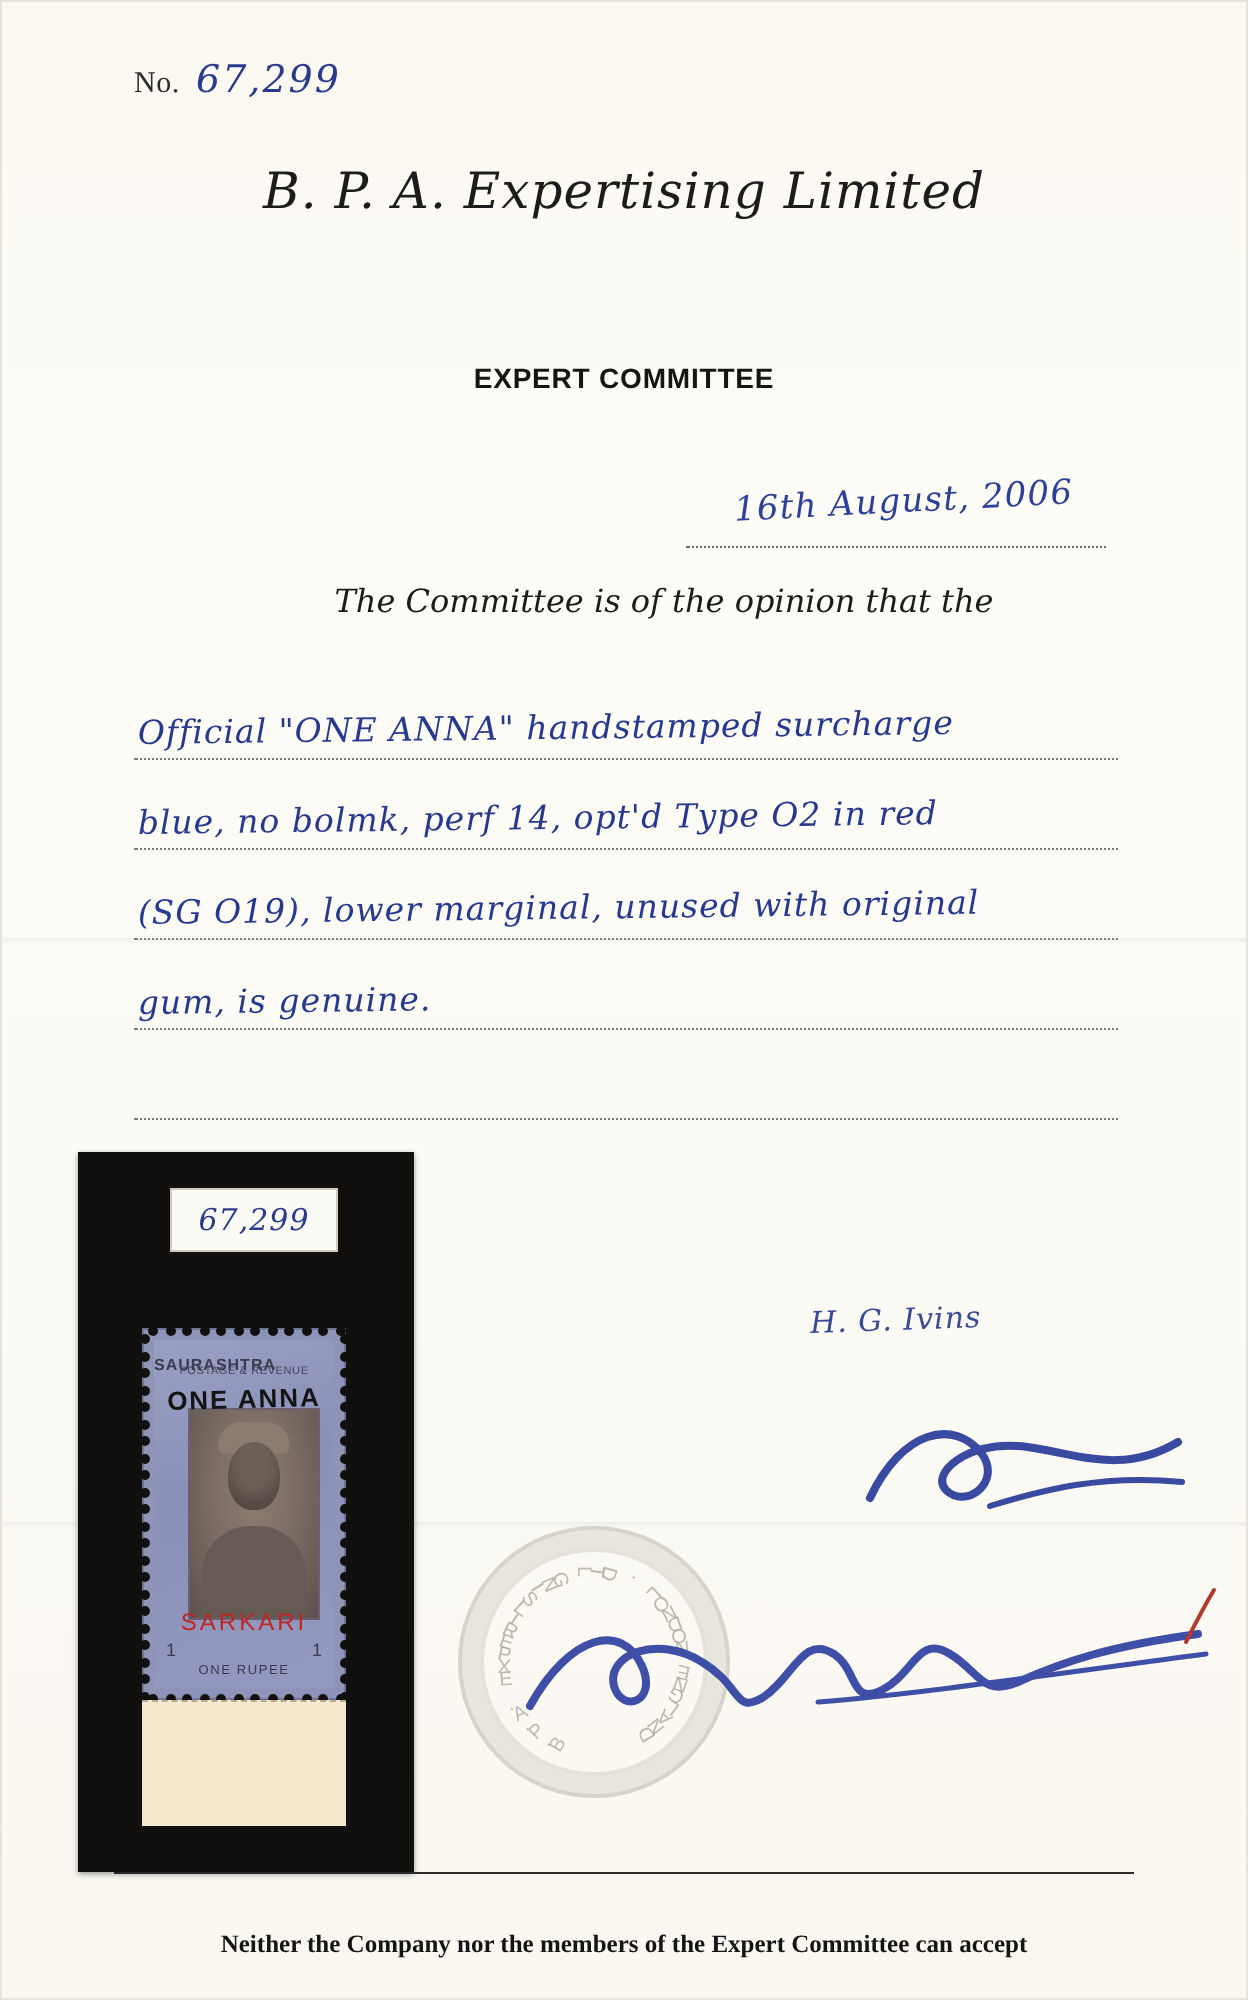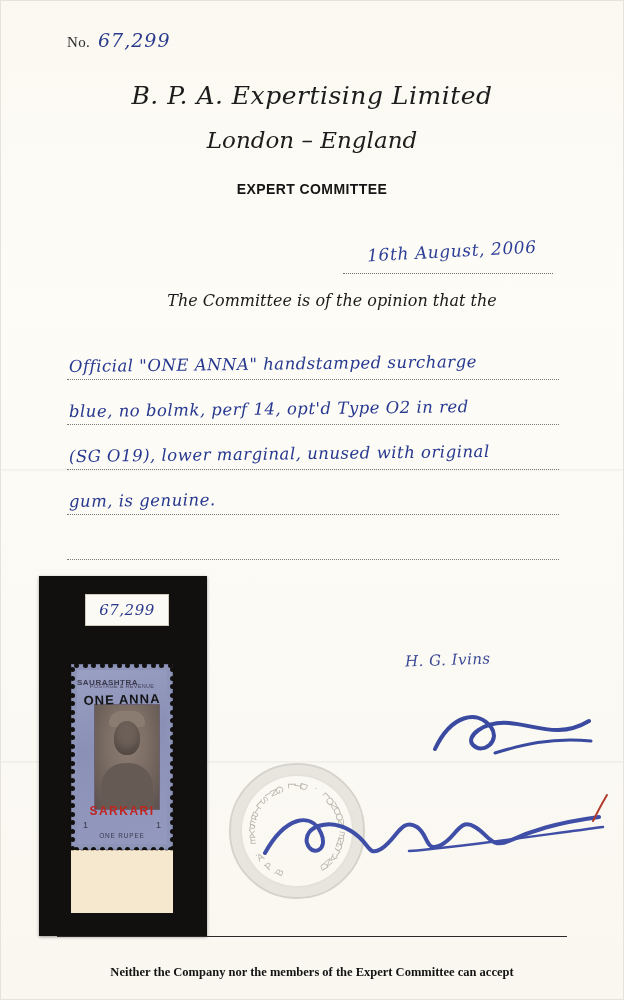--- a/index.html
+++ b/index.html
@@ -281,21 +281,21 @@
     letter-spacing: 1px;
     transform: rotate(-1.5deg);
   }
   .ovpt-sarkari {
     position: absolute;
     bottom: 26px;
     left: 3px;
     right: 3px;
     text-align: center;
     font-family: "Liberation Sans", sans-serif;
-    font-weight: bold;
+    font-weight: normal;
     font-size: 12px;
     color: #c0261f;
     letter-spacing: 1.5px;
   }
   .stamp-value {
     position: absolute;
     bottom: 5px;
     left: 0; right: 0;
     text-align: center;
     font-family: "Liberation Sans", sans-serif;
@@ -381,21 +381,20 @@
 <div class="cert">
   <div class="paper-tone"></div>
   <div class="fold" style="top:468px"></div>
   <div class="fold" style="top:760px"></div>
 
   <div class="ref-no">
     <span>No.</span><span class="num">67,299</span>
   </div>
 
   <div class="company-name">B. P. A. Expertising Limited</div>
-  <div class="company-city">London – England</div>
   <div class="committee-title">EXPERT COMMITTEE</div>
 
   <div class="date-hand">16th August, 2006</div>
   <div class="date-rule"></div>
 
   <div class="opinion-line">The Committee is of the opinion that the</div>
 
   <div class="desc">
     <div class="desc-row">
       <span class="text">Official  "ONE ANNA"  handstamped surcharge</span>

